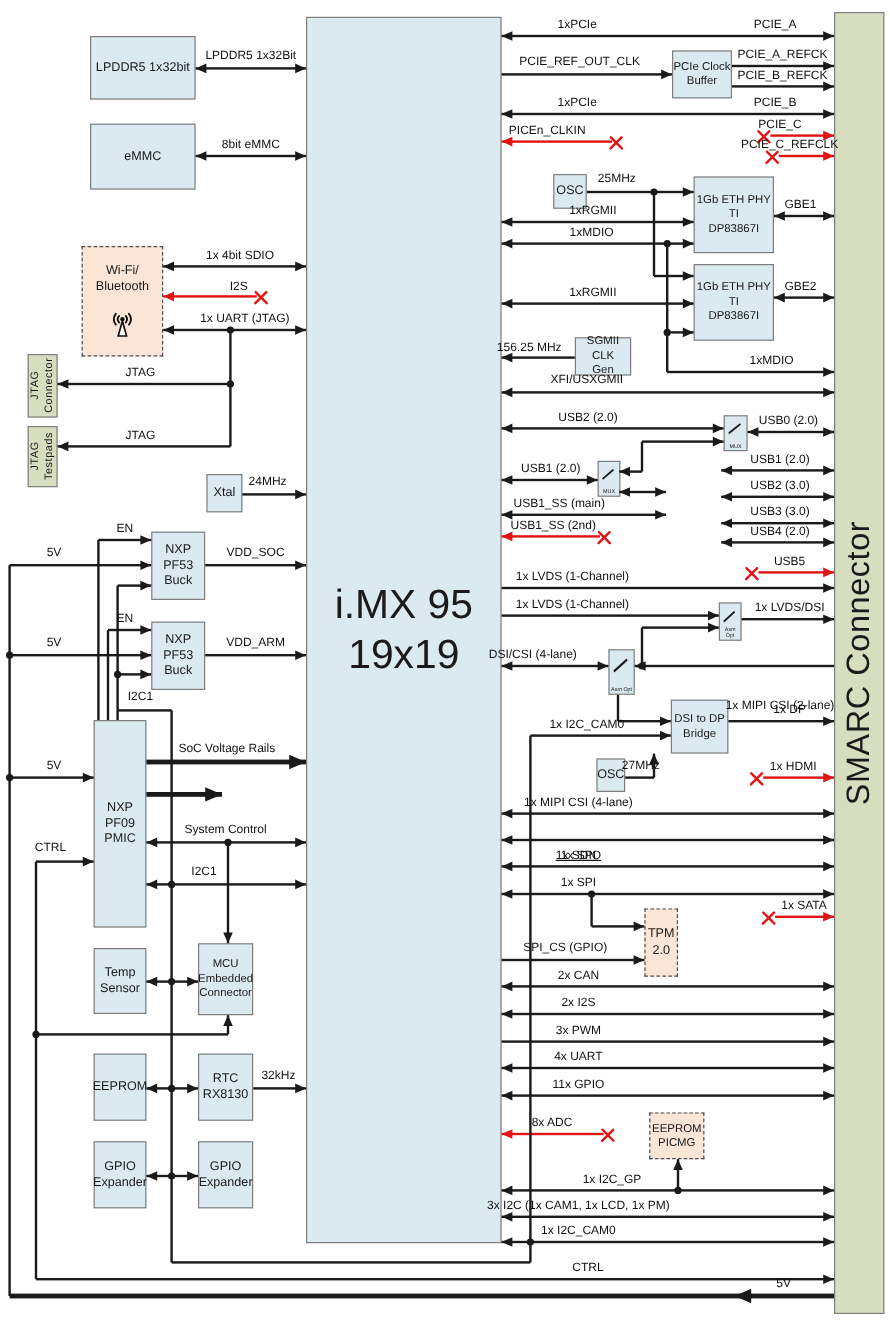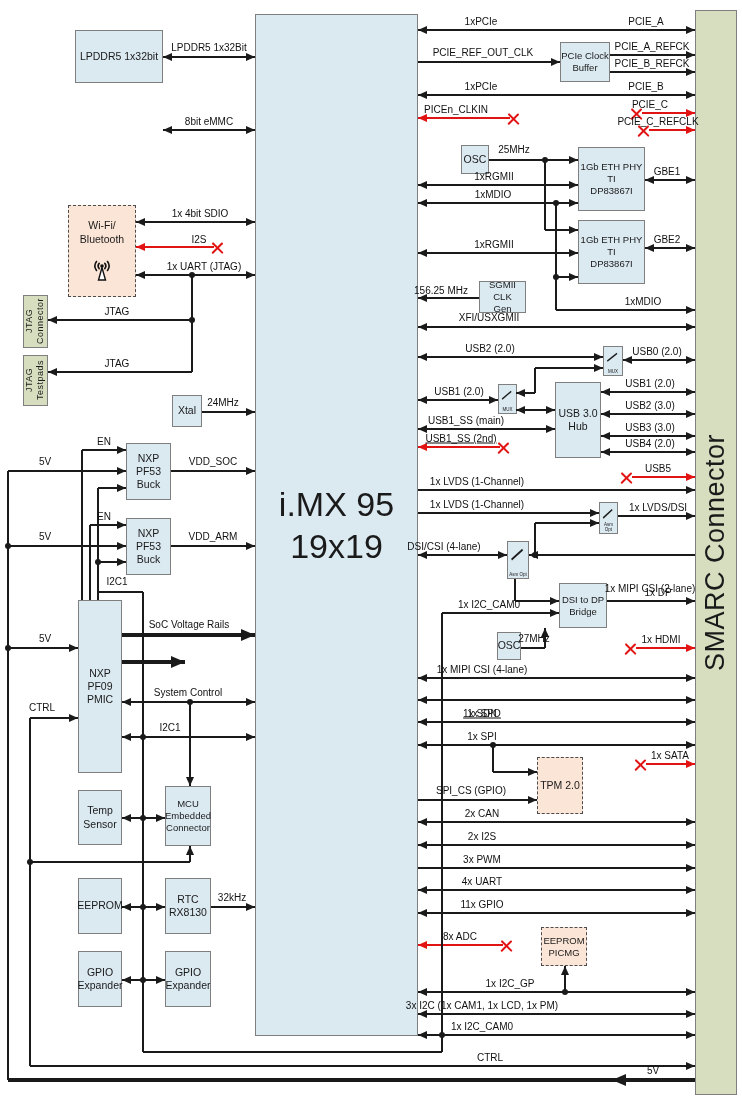--- a/index.html
+++ b/index.html
@@ -26,20 +26,21 @@
   .xmark::after{transform:rotate(-45deg);}
   .sig-label{position:absolute;transform:translate(-50%,-50%);font-size:10px;
              white-space:nowrap;color:#111;}
   .col{flex-direction:column;gap:3px;}
 </style>
 </head>
 <body>
 
 <div id="canvas">
     <div class="block blue" style="left: 75px; top: 30px; width: 88px; height: 53px;"><span>LPDDR5 1x32bit</span></div>
+    <div class="block blue" style="left: 75px; top: 103px; width: 88px; height: 55px;"><span>eMMC</span></div>
     <div class="block tan col" style="left: 68px; top: 205px; width: 68px; height: 92px; gap: 11px;"><span>Wi-Fi/
 Bluetooth</span><svg width="30" height="26" viewBox="0 0 30 26">
         <g fill="none" stroke="#111" stroke-width="1.6" stroke-linecap="round">
           <path d="M9.5 4.5 a7.5 7.5 0 0 0 0 9"></path>
           <path d="M12.2 6.3 a4.2 4.2 0 0 0 0 5.4"></path>
           <path d="M20.5 4.5 a7.5 7.5 0 0 1 0 9"></path>
           <path d="M17.8 6.3 a4.2 4.2 0 0 1 0 5.4"></path>
         </g>
         <circle cx="15" cy="9" r="1.8" fill="#111"></circle>
         <path d="M15 10.5 L11.5 23 L18.5 23 Z" fill="#fff" stroke="#111" stroke-width="1.4"></path>
@@ -83,32 +84,30 @@
 TI
 DP83867I</span></div>
     <div class="block blue" style="left: 479px; top: 281px; width: 47px; height: 32px; font-size: 9.5px;"><span>SGMII CLK
 Gen</span></div>
     <div class="block mux" style="left: 603px; top: 346px; width: 20px; height: 30px;"><svg class="diag" viewBox="0 0 20 20" preserveAspectRatio="none">
         <line x1="3" y1="14" x2="16" y2="5" stroke="#1a1a1a" stroke-width="1.8"></line>
       </svg><span class="mux-label">MUX</span></div>
     <div class="block mux" style="left: 498px; top: 384px; width: 19px; height: 30px;"><svg class="diag" viewBox="0 0 20 20" preserveAspectRatio="none">
         <line x1="3" y1="14" x2="16" y2="5" stroke="#1a1a1a" stroke-width="1.8"></line>
       </svg><span class="mux-label">MUX</span></div>
-    <div class="block blue" style="left: 555px; top: 382px; width: 46px; height: 76px;"><span>USB 3.0
-Hub</span></div>
     <div class="block mux" style="left: 599px; top: 502px; width: 19px; height: 32px;"><svg class="diag" viewBox="0 0 20 20" preserveAspectRatio="none">
         <line x1="3" y1="14" x2="16" y2="5" stroke="#1a1a1a" stroke-width="1.8"></line>
       </svg><span class="mux-label">Asm Opt</span></div>
     <div class="block mux" style="left: 507px; top: 541px; width: 22px; height: 38px;"><svg class="diag" viewBox="0 0 20 20" preserveAspectRatio="none">
         <line x1="3" y1="14" x2="16" y2="5" stroke="#1a1a1a" stroke-width="1.8"></line>
       </svg><span class="mux-label">Asm Opt</span></div>
     <div class="block blue" style="left: 559px; top: 583px; width: 48px; height: 45px; font-size: 9.5px;"><span>DSI to DP
 Bridge</span></div>
     <div class="block blue" style="left: 497px; top: 632px; width: 24px; height: 28px;"><span>OSC</span></div>
-    <div class="block tan" style="left: 537px; top: 757px; width: 46px; height: 57px;"><span>TPM 2.0</span></div>
+    <div class="block tan" style="left: 537px; top: 757px; width: 28px; height: 57px; justify-content: flex-end;"><span>TPM 2.0</span></div>
     <div class="block tan" style="left: 541px; top: 927px; width: 46px; height: 39px; font-size: 9.5px;"><span>EEPROM
 PICMG</span></div>
     <div class="hline" style="left: 163px; top: 56.25px; width: 92px; height: 1.5px; background: rgb(26, 26, 26);"></div>
     <div class="hline" style="left: 163px; top: 129.25px; width: 92px; height: 1.5px; background: rgb(26, 26, 26);"></div>
     <div class="hline" style="left: 136px; top: 221.25px; width: 119px; height: 1.5px; background: rgb(26, 26, 26);"></div>
     <div class="hline" style="left: 136px; top: 246.25px; width: 78px; height: 1.5px; background: rgb(226, 19, 19);"></div>
     <div class="hline" style="left: 136px; top: 274.25px; width: 119px; height: 1.5px; background: rgb(26, 26, 26);"></div>
     <div class="hline" style="left: 48px; top: 319.25px; width: 144px; height: 1.5px; background: rgb(26, 26, 26);"></div>
     <div class="hline" style="left: 48px; top: 371.25px; width: 144px; height: 1.5px; background: rgb(26, 26, 26);"></div>
     <div class="hline" style="left: 202px; top: 411.25px; width: 53px; height: 1.5px; background: rgb(26, 26, 26);"></div>
@@ -408,21 +407,21 @@
     <div class="sig-label" style="left: 643px; top: 301px;">1xMDIO</div>
     <div class="sig-label" style="left: 489px; top: 317px;">XFI/USXGMII</div>
     <div class="sig-label" style="left: 490px; top: 348px;">USB2 (2.0)</div>
     <div class="sig-label" style="left: 657px; top: 351px;">USB0 (2.0)</div>
     <div class="sig-label" style="left: 459px; top: 391px;">USB1 (2.0)</div>
     <div class="sig-label" style="left: 650px; top: 383px;">USB1 (2.0)</div>
     <div class="sig-label" style="left: 650px; top: 405px;">USB2 (3.0)</div>
     <div class="sig-label" style="left: 650px; top: 427px;">USB3 (3.0)</div>
     <div class="sig-label" style="left: 650px; top: 443px;">USB4 (2.0)</div>
     <div class="sig-label" style="left: 466px; top: 420px;">USB1_SS (main)</div>
-    <div class="sig-label" style="left: 461px; top: 438px; text-decoration: underline;">USB1_SS (2nd)</div>
+    <div class="sig-label" style="left: 461px; top: 438px;">USB1_SS (2nd)</div>
     <div class="sig-label" style="left: 658px; top: 468px;">USB5</div>
     <div class="sig-label" style="left: 477px; top: 481px;">1x LVDS (1-Channel)</div>
     <div class="sig-label" style="left: 477px; top: 504px;">1x LVDS (1-Channel)</div>
     <div class="sig-label" style="left: 658px; top: 507px;">1x LVDS/DSI</div>
     <div class="sig-label" style="left: 444px; top: 546px;">DSI/CSI (4-lane)</div>
     <div class="sig-label" style="left: 650px; top: 546px; margin-top: 42px;">1x MIPI CSI (2-lane)</div>
     <div class="sig-label" style="left: 658px; top: 592px;">1x DP</div>
     <div class="sig-label" style="left: 489px; top: 604px;">1x I2C_CAM0</div>
     <div class="sig-label" style="left: 534px; top: 638px;">27MHz</div>
     <div class="sig-label" style="left: 661px; top: 639px;">1x HDMI</div>

